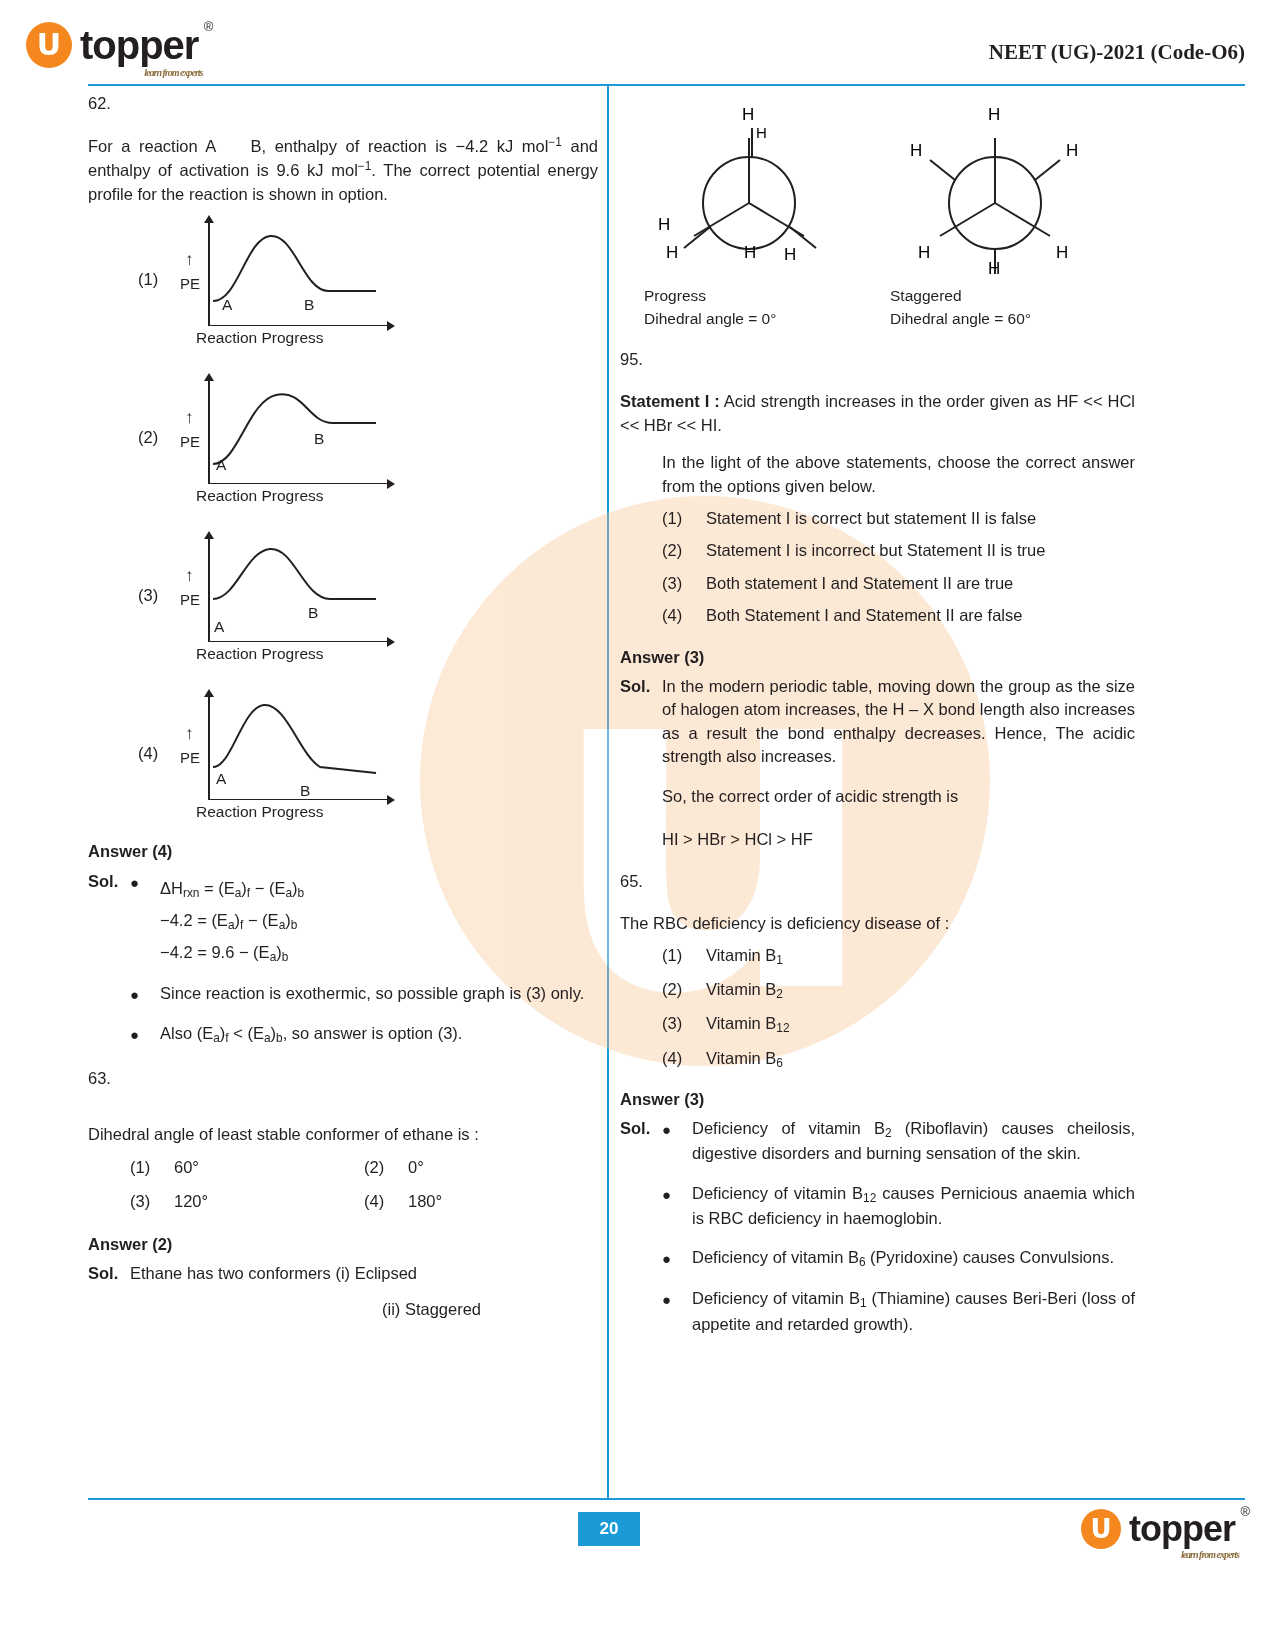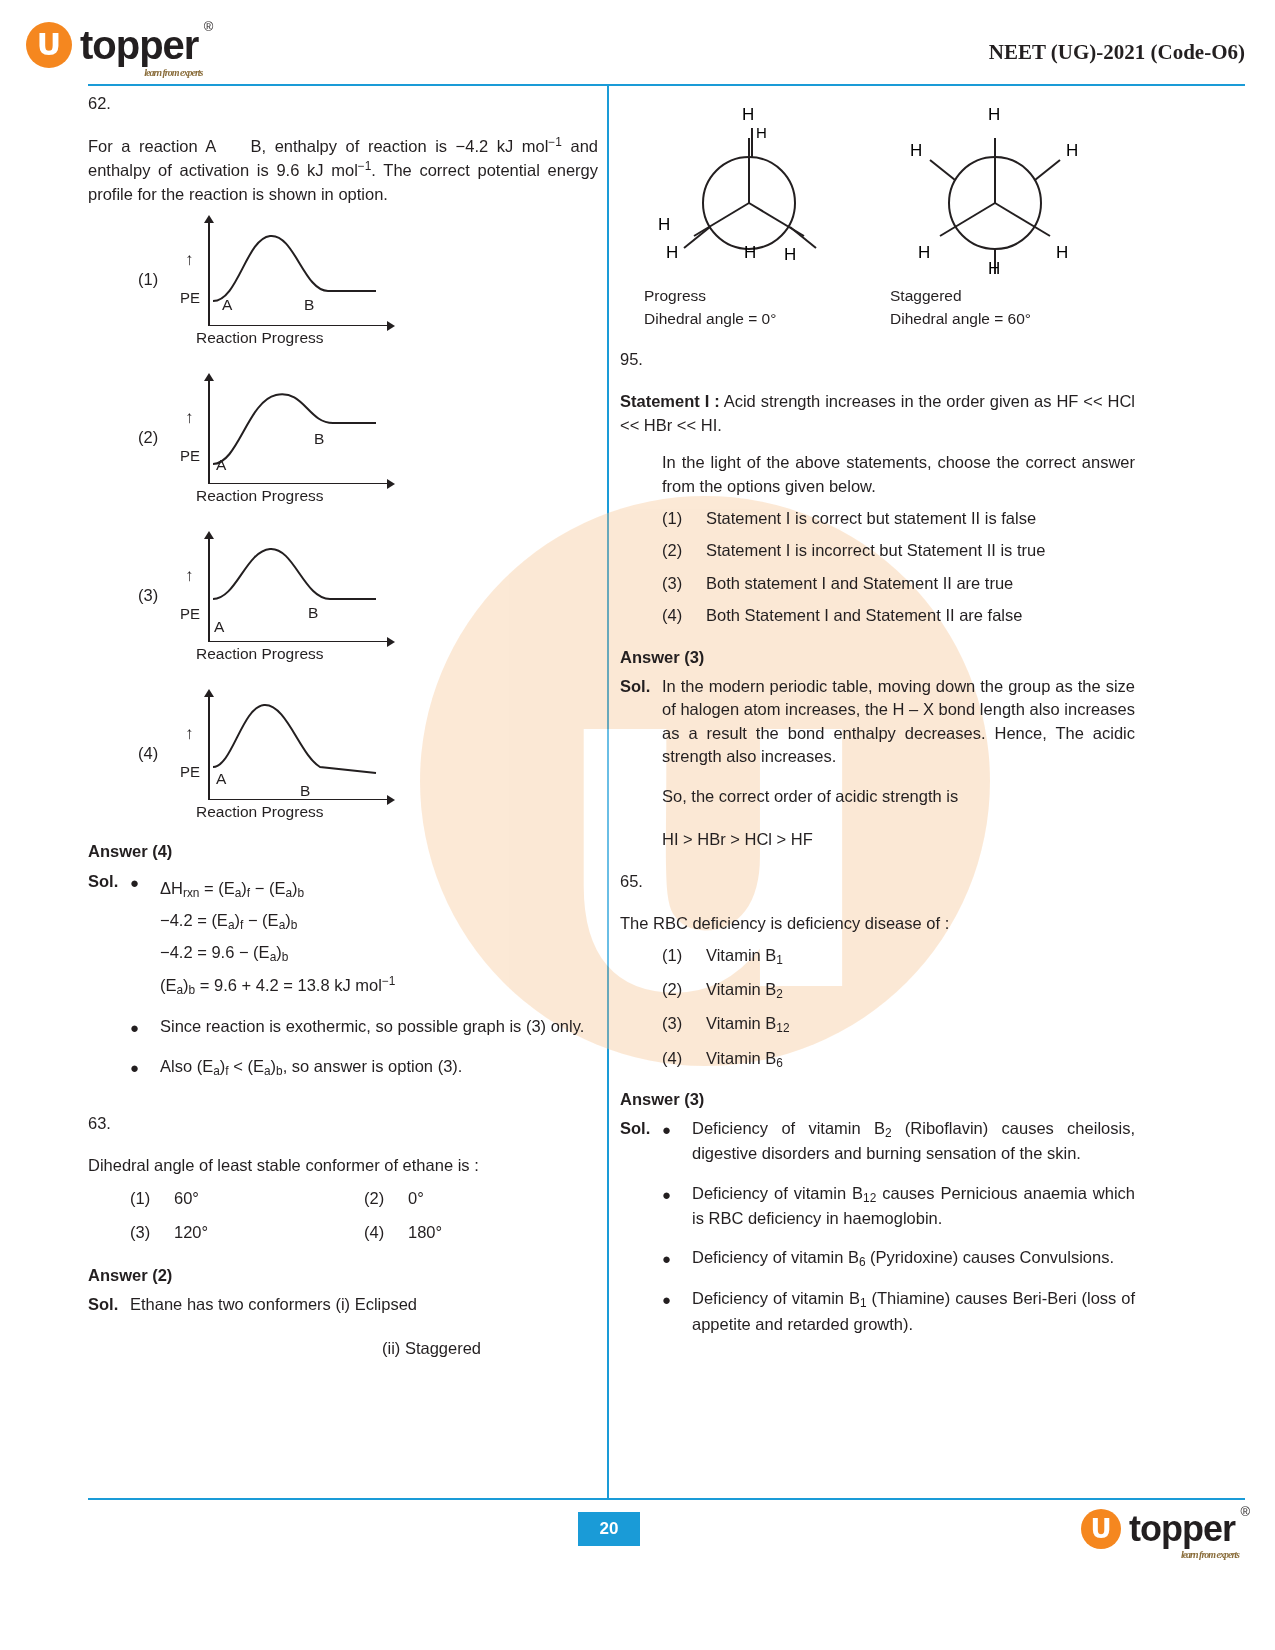--- a/index.html
+++ b/index.html
@@ -228,21 +228,21 @@
   .axis-x::after {
     content: "";
     position: absolute;
     right: -7px; top: -4px;
     border-top: 5px solid transparent;
     border-bottom: 5px solid transparent;
     border-left: 8px solid #231f20;
   }
   .pe-label {
     position: absolute;
-    left: -2px; bottom: 36px;
+    left: -2px; bottom: 50px;
     font-size: 15px;
   }
   .arrow-up {
     position: absolute;
     left: 3px; bottom: 72px;
     font-size: 17px;
   }
   .xlabel {
     position: absolute;
     left: 14px; bottom: -5px;
@@ -399,37 +399,36 @@
 
     <div class="sol-row">
       <div class="sol-label">Sol.</div>
       <div class="sol-body">
         <div style="display:flex;">
           <div class="bullet">●</div>
           <div style="flex:1;">
             <div class="eq">ΔH<sub>rxn</sub> = (E<sub>a</sub>)<sub>f</sub> − (E<sub>a</sub>)<sub>b</sub></div>
             <div class="eq">−4.2 = (E<sub>a</sub>)<sub>f</sub> − (E<sub>a</sub>)<sub>b</sub></div>
             <div class="eq">−4.2 = 9.6 − (E<sub>a</sub>)<sub>b</sub></div>
-            <div class="eq">(E<sub>a</sub>)<sub>b</sub> = 9.6 + 4.2 = 13.8 kJ mol<sup>−1</sup></div>
           </div>
         </div>
 
         <div class="bullet-row" style="margin-top:16px;">
           <div class="bullet">●</div>
           <div class="bullet-body just">Since reaction is exothermic, so possible graph is (3) only.</div>
         </div>
 
         <div class="bullet-row" style="margin-top:16px;">
           <div class="bullet">●</div>
           <div class="bullet-body">Also (E<sub>a</sub>)<sub>f</sub> &lt; (E<sub>a</sub>)<sub>b</sub>, so answer is option (3).</div>
         </div>
       </div>
     </div>
 
-    <div class="qrow" style="margin-top:32px;">
+    <div class="qrow" style="margin-top:20px;gap:14px;">
       <div class="qnum">63.</div>
       <div class="qbody">Dihedral angle of least stable conformer of ethane is :</div>
     </div>
 
     <div class="opt-2col" style="margin-left:42px;">
       <div>
         <div class="opt-num">(1)</div>
         <div class="opt-text">60°</div>
       </div>
       <div>
@@ -447,21 +446,21 @@
         <div class="opt-text">180°</div>
       </div>
     </div>
 
     <div class="ans-line" style="margin-top:20px;">Answer (2)</div>
 
     <div class="sol-row">
       <div class="sol-label">Sol.</div>
       <div class="sol-body">
         <div>Ethane has two conformers (i)  Eclipsed</div>
-        <div style="margin-top:20px; margin-left:252px;">(ii)  Staggered</div>
+        <div style="margin-top:12px; margin-left:252px;">(ii)  Staggered</div>
       </div>
     </div>
   </div>
 
   <div class="col col-right">
 
     <div class="newman-wrap">
       <div class="newman-item">
         <svg width="210" height="180" viewBox="0 0 210 180">
           <circle cx="105" cy="105" r="46" fill="none" stroke="#231f20" stroke-width="2"></circle>

